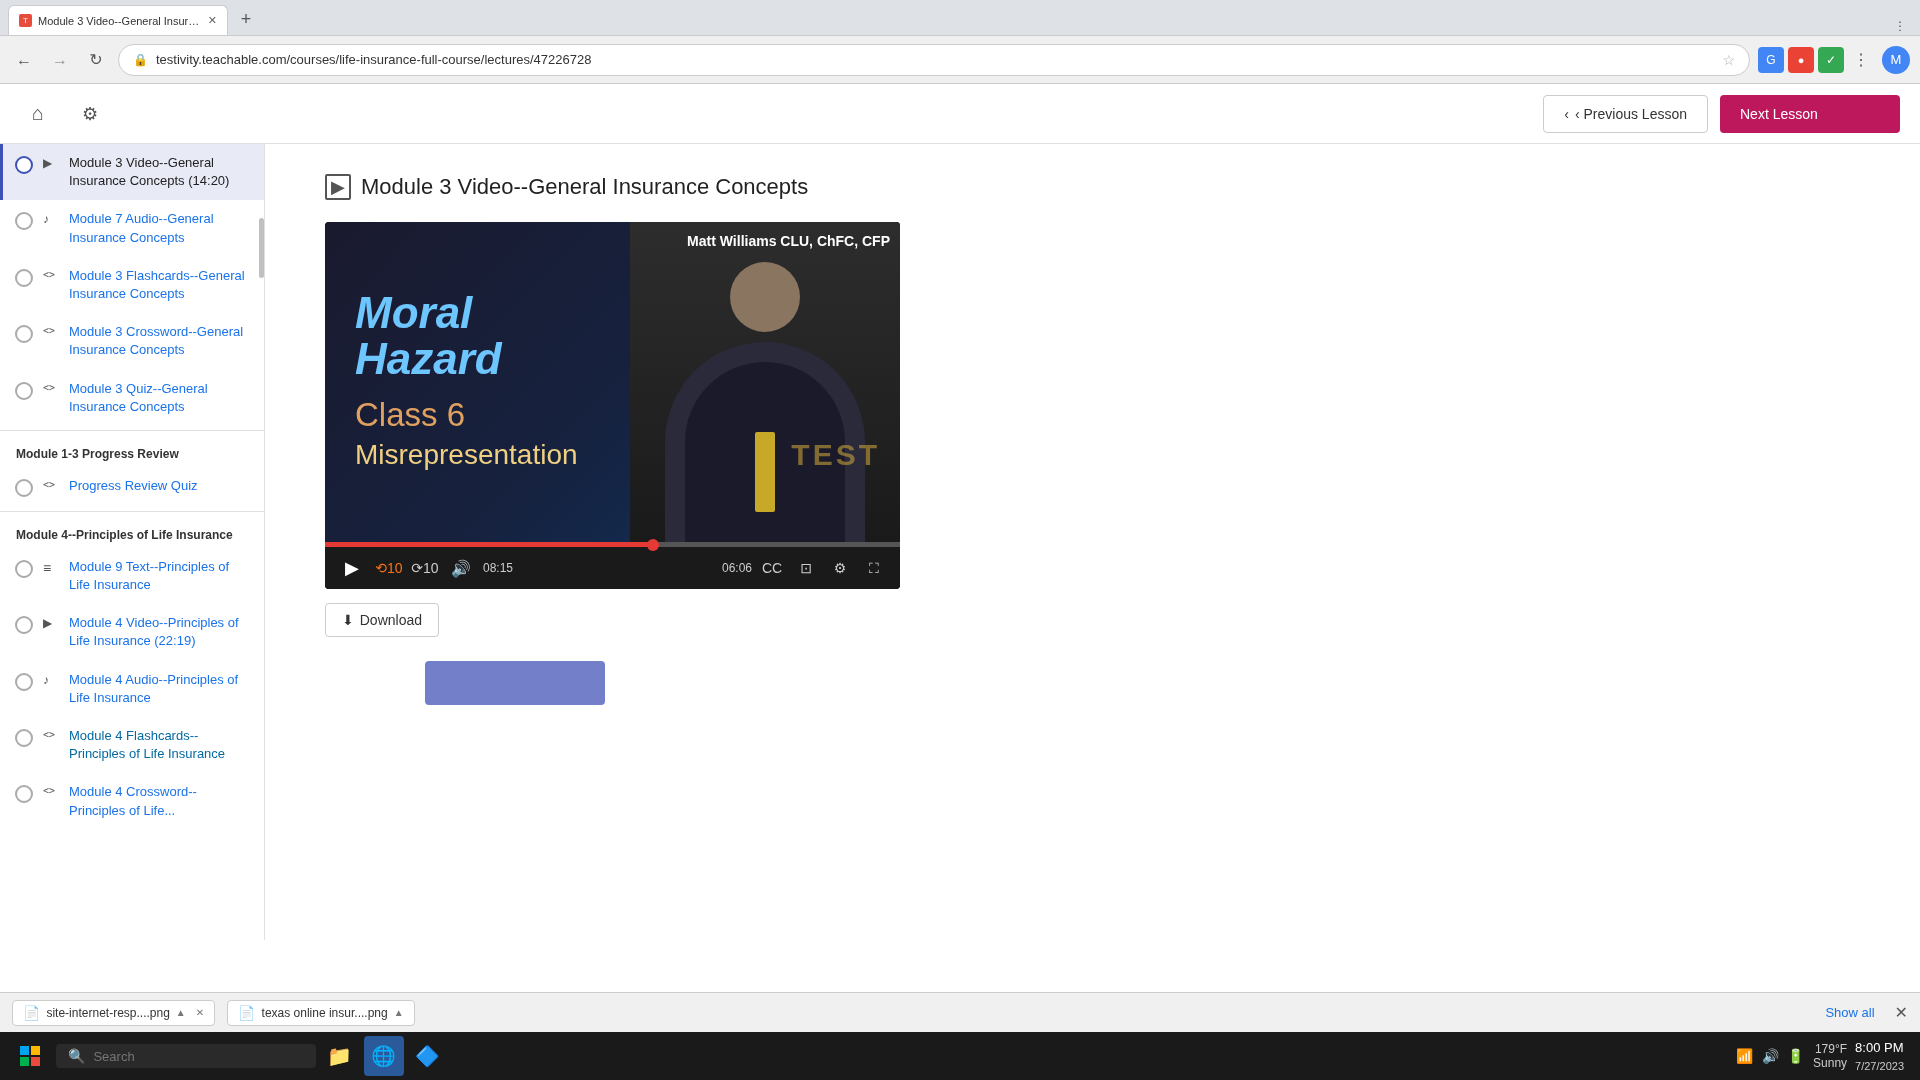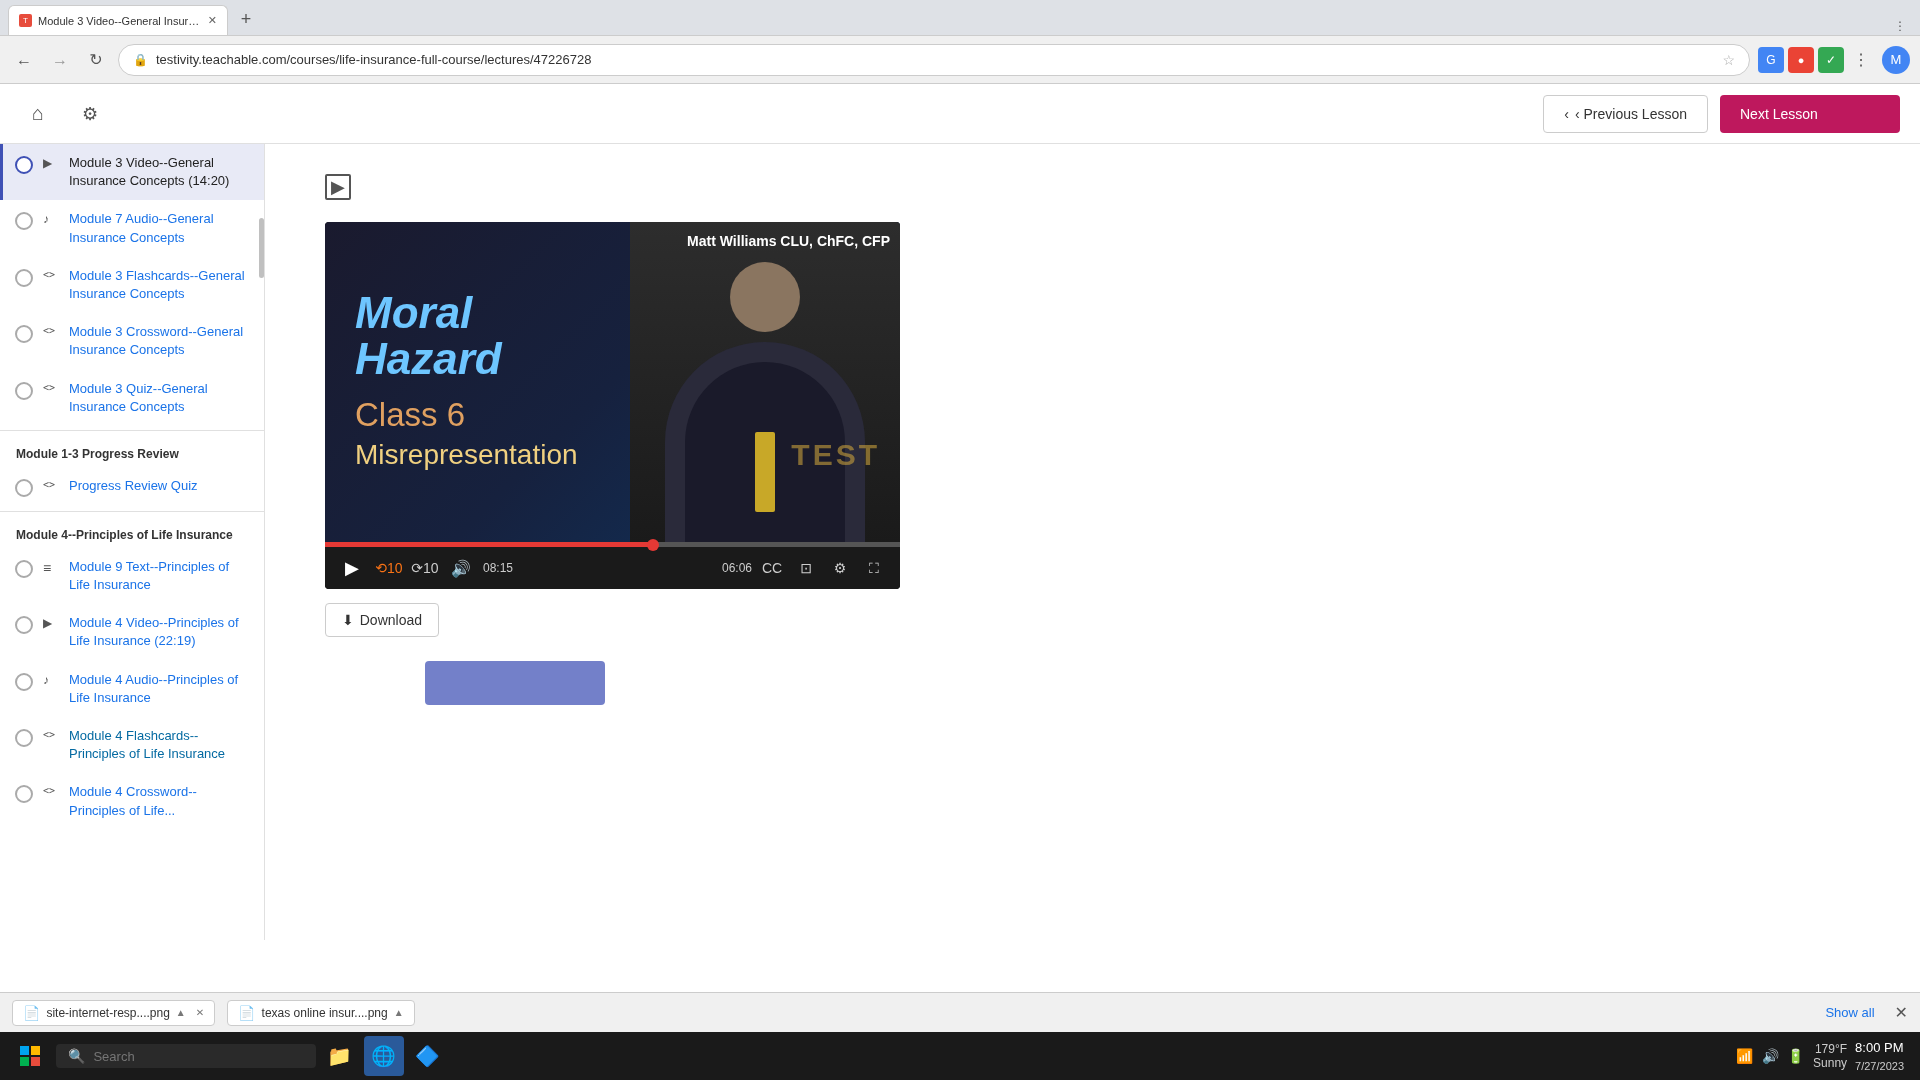--- a/index.html
+++ b/index.html
@@ -140,20 +140,21 @@
 
       <div style="position:absolute;right:0;top:40px;width:5px;height:85%;background:transparent;">
         <div style="position:absolute;right:0;top:5%;width:5px;height:60px;background:#c0c0c0;border-radius:3px;"></div>
       </div>
     </div>
 
     <div style="flex:1;padding:30px 60px;overflow-y:auto;background:#fff;">
 
       <div style="display:flex;align-items:center;gap:10px;margin-bottom:22px;">
         <span style="font-size:18px;color:#555;border:2px solid #555;width:26px;height:26px;display:flex;align-items:center;justify-content:center;border-radius:2px;">▶</span>
+        <h1 style="font-size:22px;font-weight:400;color:#222;">Module 3 Video--General Insurance Concepts</h1>
       </div>
 
       <div style="width:575px;border-radius:4px;overflow:hidden;background:#000;">
 
         <div style="width:100%;height:320px;background:linear-gradient(135deg,#1a1a2e 0%,#16213e 50%,#0f3460 100%);position:relative;display:flex;align-items:center;overflow:hidden;">
 
           <div style="position:absolute;left:30px;top:50%;transform:translateY(-50%);z-index:2;">
             <div style="font-size:44px;font-style:italic;color:#6ec6ff;font-weight:bold;line-height:1.05;">Moral</div>
             <div style="font-size:44px;font-style:italic;color:#6ec6ff;font-weight:bold;line-height:1.05;margin-bottom:12px;">Hazard</div>
             <div style="font-size:33px;color:#e0a060;font-weight:normal;line-height:1.3;">Class 6</div>

